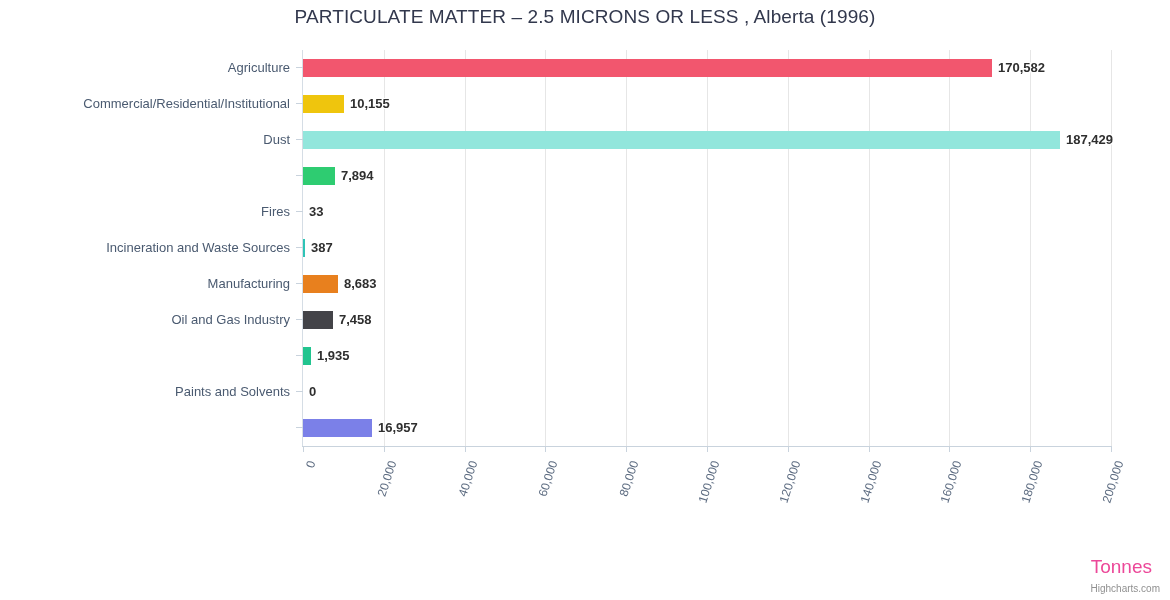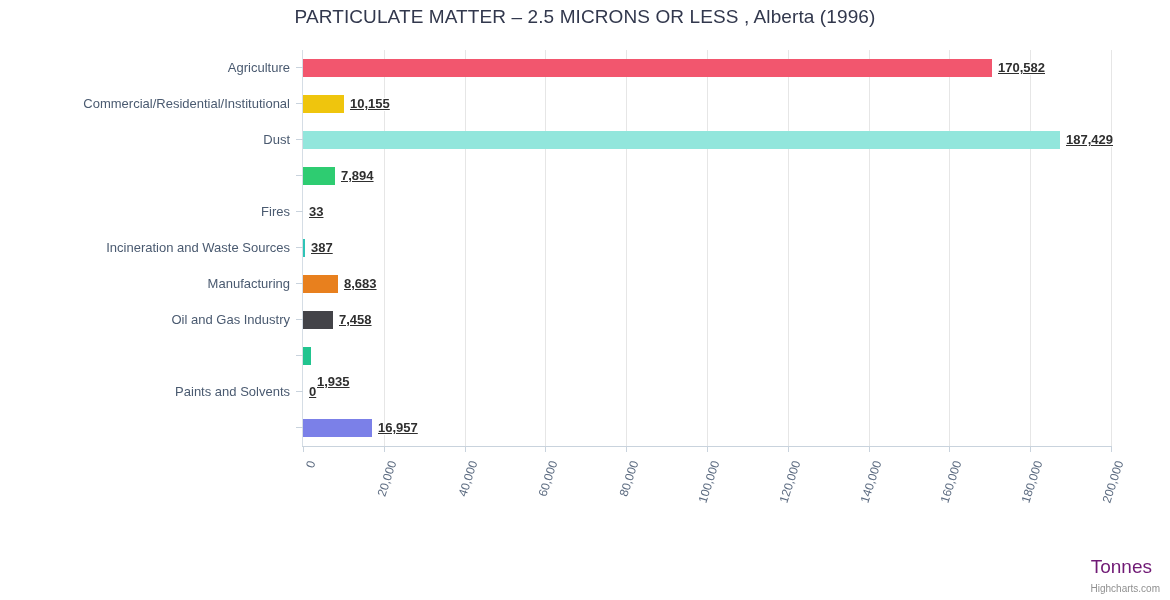--- a/index.html
+++ b/index.html
@@ -95,21 +95,20 @@
     line-height: 18px;
     font-size: 13px;
     font-weight: bold;
     color: #2F2F2F;
     white-space: nowrap;
     text-shadow:
        0px 1px 0px #ffffff, 0px -1px 0px #ffffff,
        1px 0px 0px #ffffff, -1px 0px 0px #ffffff,
        1px 1px 0px #ffffff, -1px -1px 0px #ffffff,
        1px -1px 0px #ffffff, -1px 1px 0px #ffffff;
-    text-decoration: underline;
   }
 
   
   #x-axis-baseline {
     position: absolute;
     left: 302px;
     top: 446px;
     width: 809px;
     height: 1px;
     background: #C9D3DD;
@@ -131,21 +130,21 @@
     transform-origin: right top;
     text-align: right;
   }
 
   
   #x-axis-title {
     position: absolute;
     right: 18px;
     top: 556px;
     font-size: 19px;
-    color: #701a75;
+    color: #ec4899;
     white-space: nowrap;
   }
   #credits {
     position: absolute;
     right: 10px;
     top: 583px;
     font-size: 10px;
     color: #909090;
     white-space: nowrap;
   }
@@ -214,21 +213,21 @@
       </div>
       <div class="cat-row" style="top: 302px;">
         <div class="cat-label">Oil and Gas Industry</div>
         <div class="cat-tick"></div>
         <div class="bar" style="width: 30px; background: rgb(67, 67, 72);"></div>
         <div class="bar-label" style="left: 339px;">7,458</div>
       </div>
       <div class="cat-row" style="top: 338px;">
         <div class="cat-tick"></div>
         <div class="bar" style="width: 8px; background: rgb(33, 196, 143);"></div>
-        <div class="bar-label" style="left: 317px; margin-top: 26px;">1,935</div>
+        <div class="bar-label" style="left: 317px;">1,935</div>
       </div>
       <div class="cat-row" style="top: 374px;">
         <div class="cat-label">Paints and Solvents</div>
         <div class="cat-tick"></div>
         <div class="bar-label" style="left: 309px;">0</div>
       </div>
       <div class="cat-row" style="top: 410px;">
         <div class="cat-tick"></div>
         <div class="bar" style="width: 69px; background: rgb(123, 128, 232);"></div>
         <div class="bar-label" style="left: 378px;">16,957</div>

